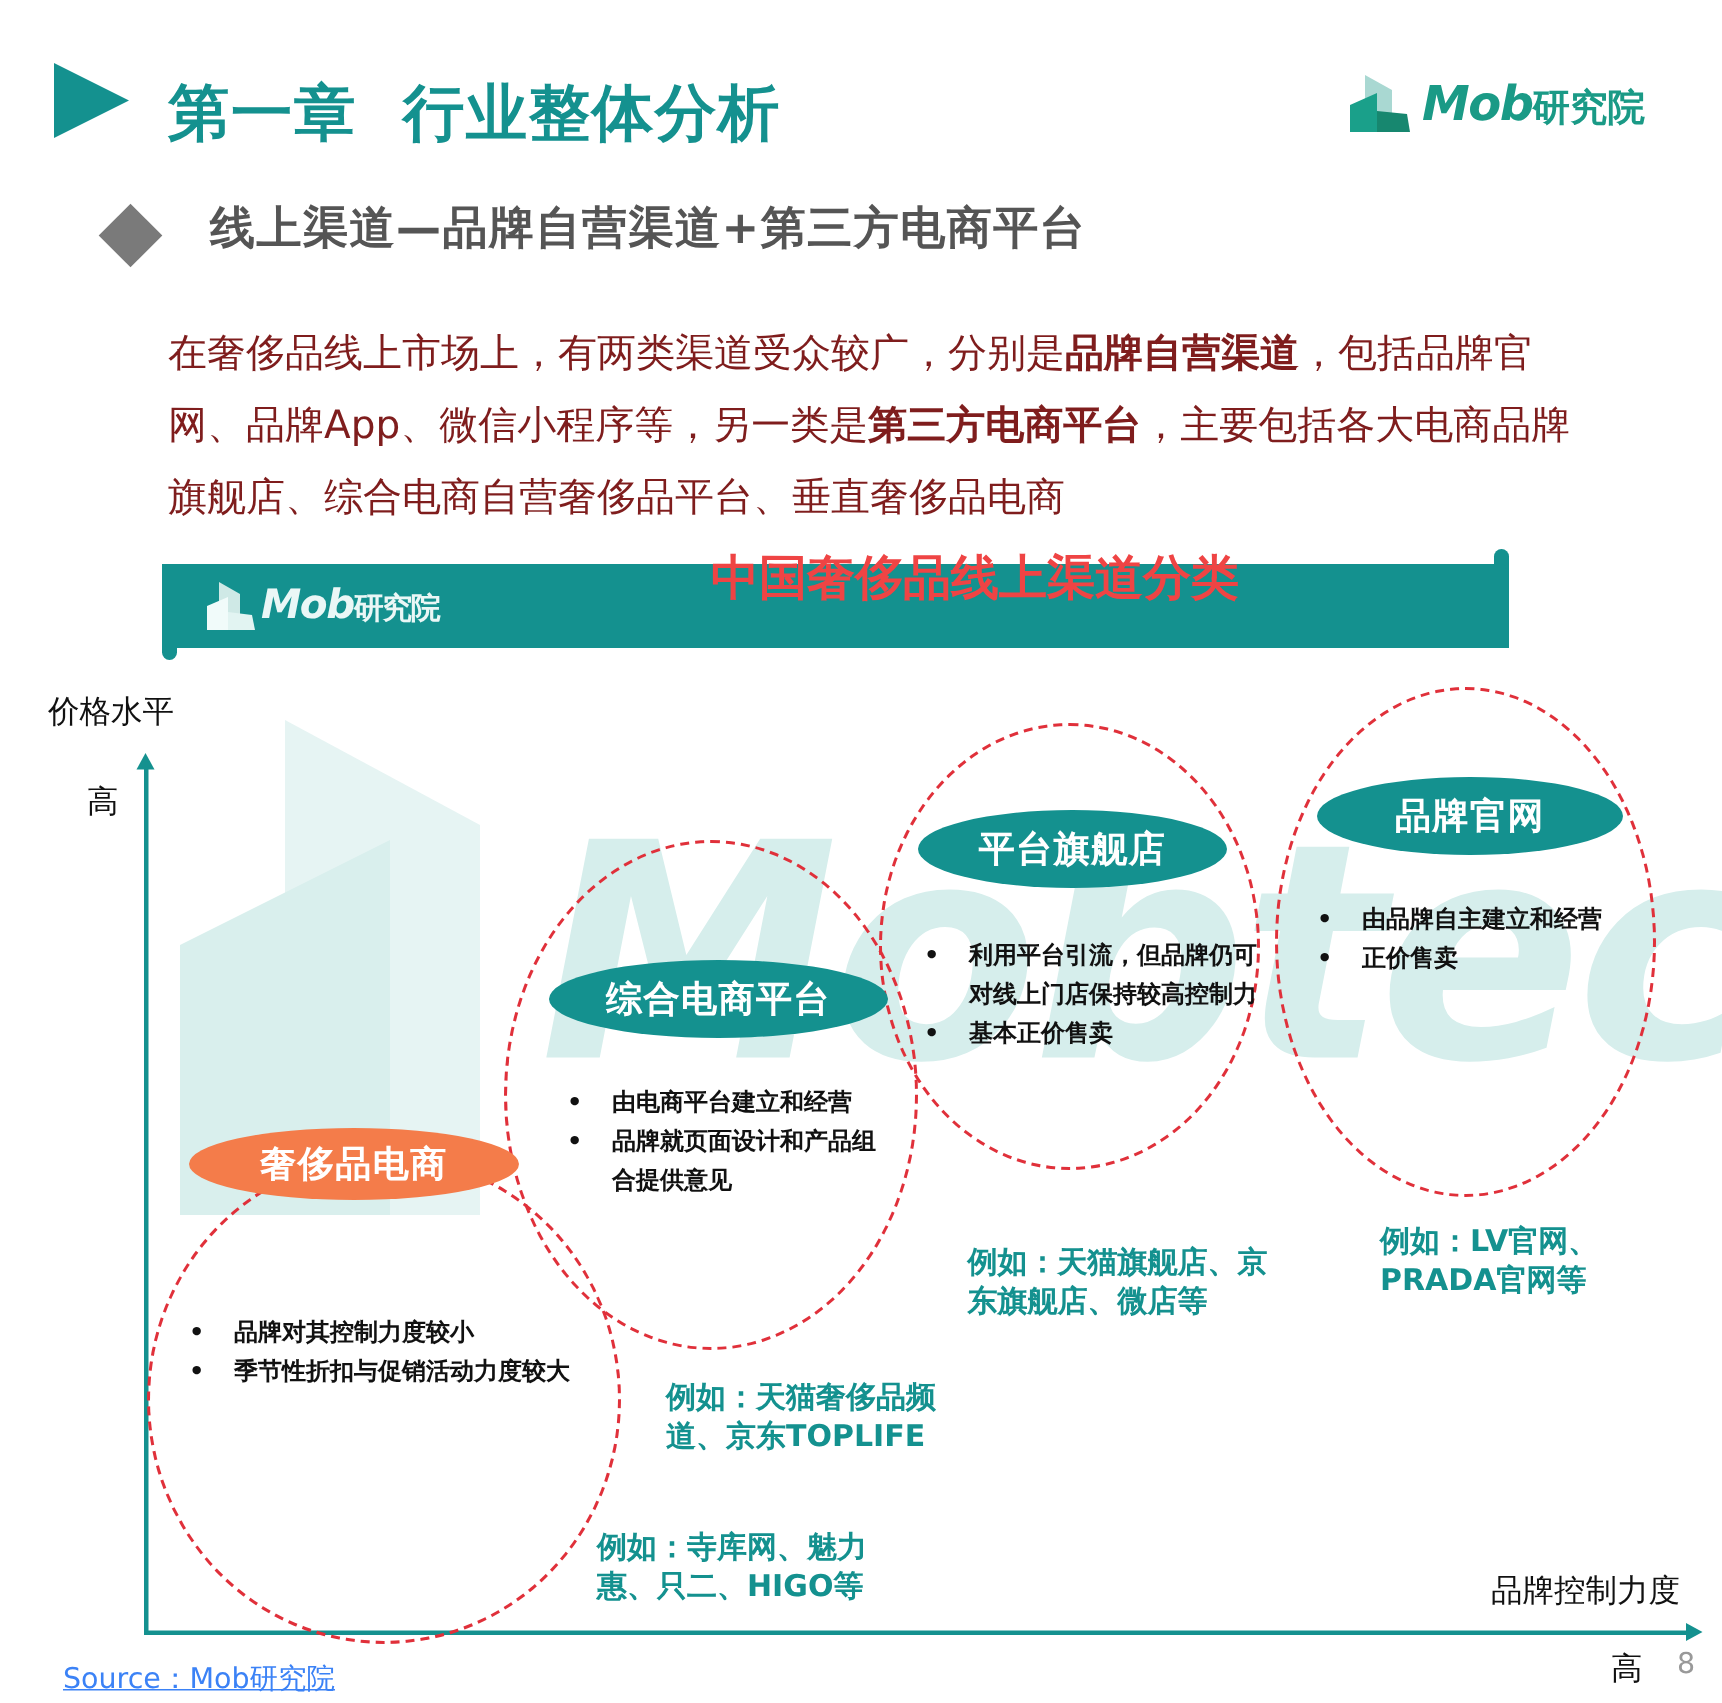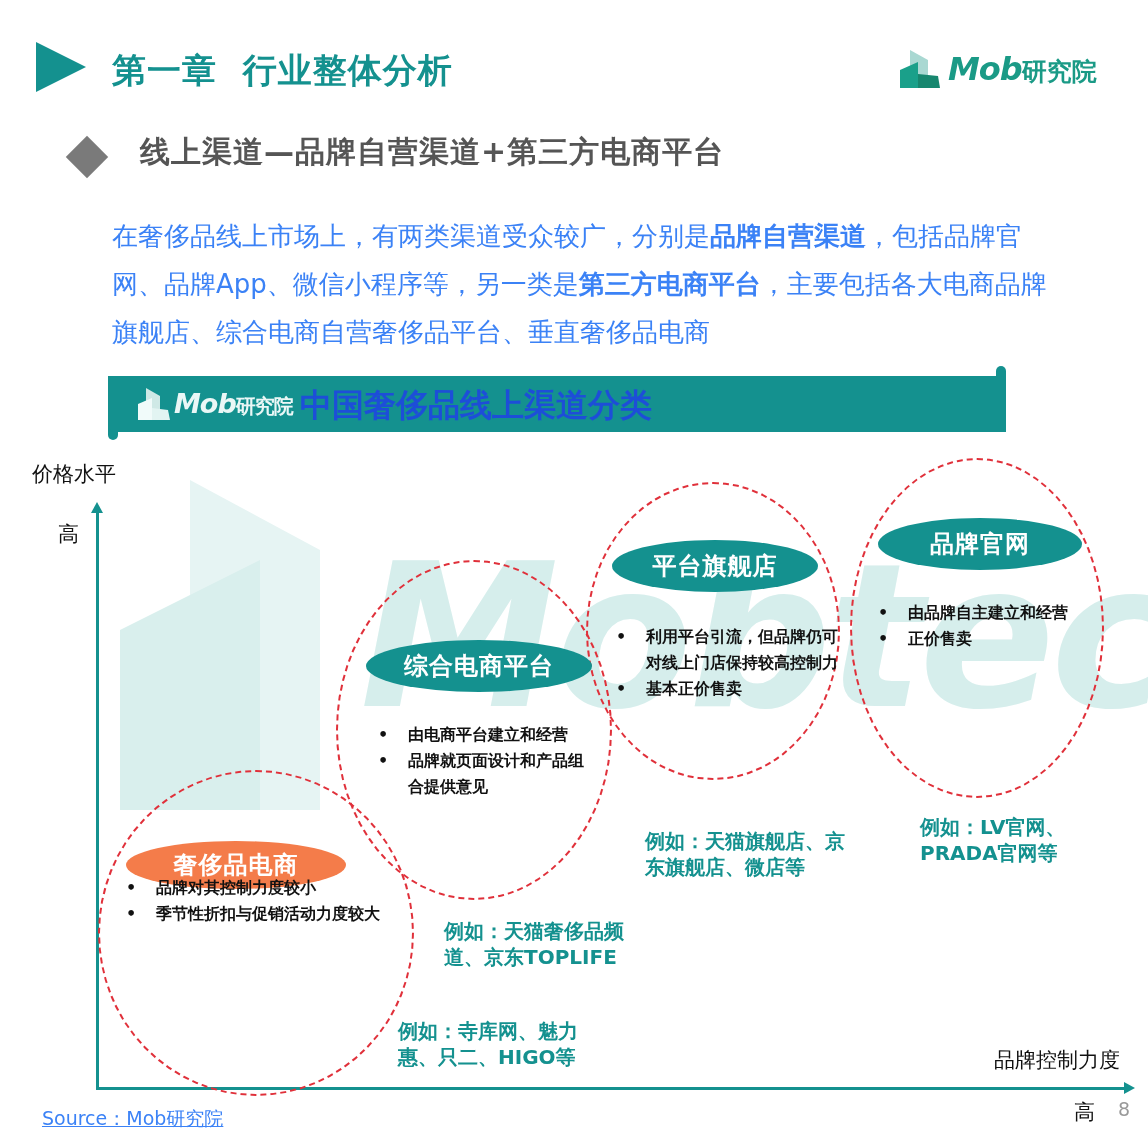--- a/index.html
+++ b/index.html
@@ -2,39 +2,39 @@
 <html><head>
 <meta charset="utf-8">
 <style>
   * { margin: 0; padding: 0; box-sizing: border-box; }
   html, body { width: 1148px; height: 1135px; background: #ffffff; overflow: hidden; }
   body { position: relative; font-family: "DejaVu Sans", "Liberation Sans", sans-serif; color: #111; }
   .abs { position: absolute; }
 
   
   .chapter-arrow { left: 36px; top: 42px; width: 0; height: 0; border-top: 25px solid transparent; border-bottom: 25px solid transparent; border-left: 50px solid #14918f; }
-  .chapter-title { left: 112px; top: 48px; font-size: 34px; font-weight: bold; color: #14918f; letter-spacing: 1px; white-space: pre; }
+  .chapter-title { left: 112px; top: 48px; font-size: 41px; font-weight: bold; color: #14918f; letter-spacing: 1px; white-space: pre; }
   .logo { left: 898px; top: 46px; width: 220px; height: 46px; }
   .logo-text { position: absolute; left: 50px; top: 4px; font-size: 32px; font-weight: bold; font-style: italic; color: #1a9a86; letter-spacing: -1px; }
   .logo-text .cn { font-size: 25px; font-style: normal; letter-spacing: 0; }
 
   .diamond { left: 72px; top: 142px; width: 30px; height: 30px; background: #7a7a7a; transform: rotate(45deg); }
   .subtitle { left: 140px; top: 132px; font-size: 30px; font-weight: bold; color: #555555; letter-spacing: 1px; }
 
-  .intro { left: 112px; top: 212px; width: 950px; font-size: 26px; line-height: 48px; color: #3b82f6; }
+  .intro { left: 112px; top: 212px; width: 950px; font-size: 26px; line-height: 48px; color: #7f1d1d; }
   .intro b { font-weight: bold; }
 
   
   .banner { left: 110px; top: 376px; width: 894px; height: 56px; background: #14918f; border-radius: 3px; }
   .banner-curl-l { left: 108px; top: 376px; width: 10px; height: 64px; background: #14918f; border-radius: 0 0 5px 5px; }
   .banner-curl-r { left: 996px; top: 366px; width: 10px; height: 66px; background: #14918f; border-radius: 5px 5px 0 0; }
   .banner-logo { left: 136px; top: 384px; width: 180px; height: 40px; }
   .banner-logo-text { position: absolute; left: 38px; top: 4px; font-size: 27px; font-weight: bold; font-style: italic; color: #eaf7f6; letter-spacing: -1px; }
   .banner-logo-text .cn { font-size: 20px; font-style: normal; }
-  .banner-title { left: 300px; top: 384px; width: 700px; font-size: 32px; font-weight: bold; color: #1d4ed8; }
+  .banner-title { left: 300px; top: 364px; width: 700px; text-align: center; font-size: 32px; font-weight: bold; color: #ef4444; }
 
   
   .wm { left: 110px; top: 480px; width: 960px; height: 330px; pointer-events: none; }
   .wm-text { position: absolute; left: 250px; top: 40px; font-size: 200px; font-weight: bold; font-style: italic; color: #d6eeec; letter-spacing: -4px; }
 
   
   .y-axis { left: 96px; top: 510px; width: 3px; height: 580px; background: #14918f; }
   .y-arrow { left: 91px; top: 502px; width: 0; height: 0; border-left: 6px solid transparent; border-right: 6px solid transparent; border-bottom: 11px solid #14918f; }
   .x-axis { left: 96px; top: 1087px; width: 1030px; height: 3px; background: #14918f; }
   .x-arrow { left: 1124px; top: 1082px; width: 0; height: 0; border-top: 6px solid transparent; border-bottom: 6px solid transparent; border-left: 11px solid #14918f; }
@@ -104,21 +104,21 @@
 <div class="abs x-axis"></div>
 <div class="abs x-arrow"></div>
 <div class="abs axis-label" style="left:994px;top:1046px">品牌控制力度</div>
 <div class="abs axis-label" style="left:1074px;top:1098px">高</div>
 
 <div class="abs ell" style="left:98px;top:770px;width:316px;height:326px"></div>
 <div class="abs ell" style="left:336px;top:560px;width:276px;height:340px"></div>
 <div class="abs ell" style="left:586px;top:482px;width:254px;height:298px"></div>
 <div class="abs ell" style="left:850px;top:458px;width:254px;height:340px"></div>
 
-<div class="abs pill orange" style="left:126px;top:841px;width:220px;height:48px">奢侈品电商</div>
+<div class="abs pill orange" style="left:126px;top:752px;width:220px;height:48px">奢侈品电商</div>
 <ul class="abs bullets" style="left:126px;top:875px;width:270px">
   <li>品牌对其控制力度较小</li>
   <li>季节性折扣与促销活动力度较大</li>
 </ul>
 <div class="abs example" style="left:398px;top:1018px;width:200px">例如：寺库网、魅力惠、只二、HIGO等</div>
 
 <div class="abs pill teal" style="left:366px;top:640px;width:226px;height:52px">综合电商平台</div>
 <ul class="abs bullets" style="left:378px;top:722px;width:210px">
   <li>由电商平台建立和经营</li>
   <li>品牌就页面设计和产品组合提供意见</li>

